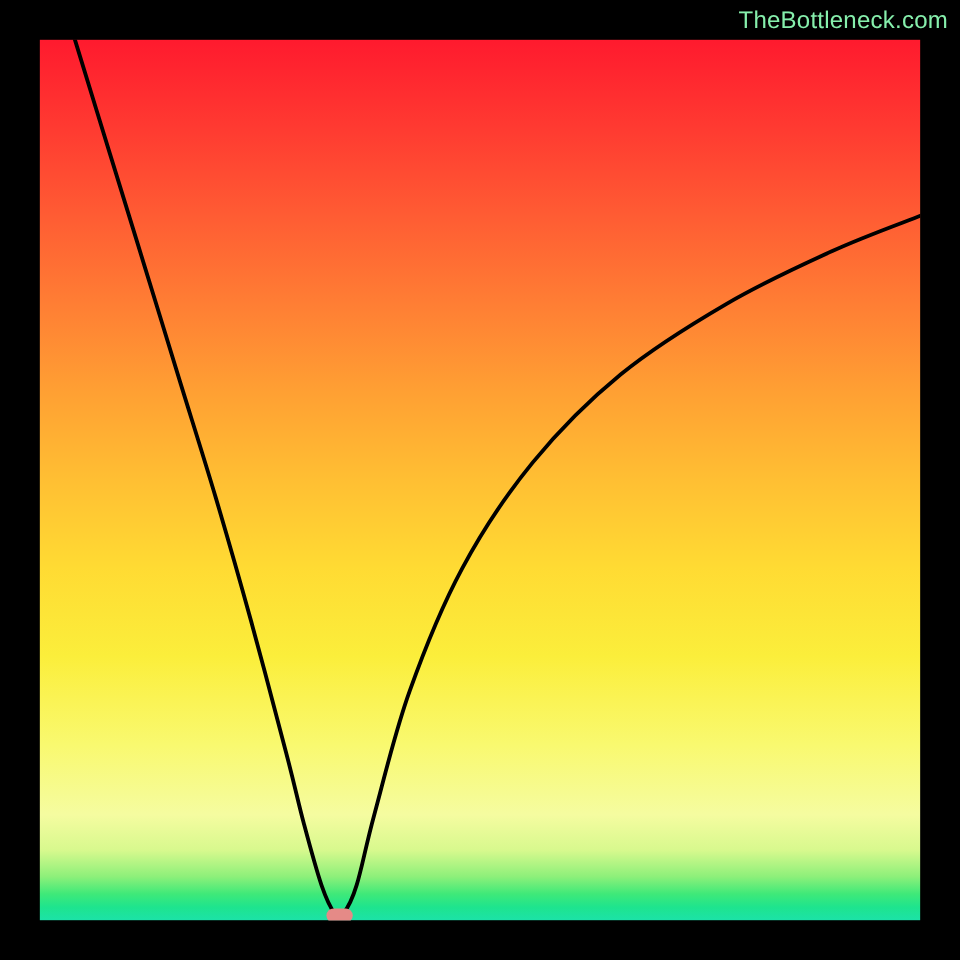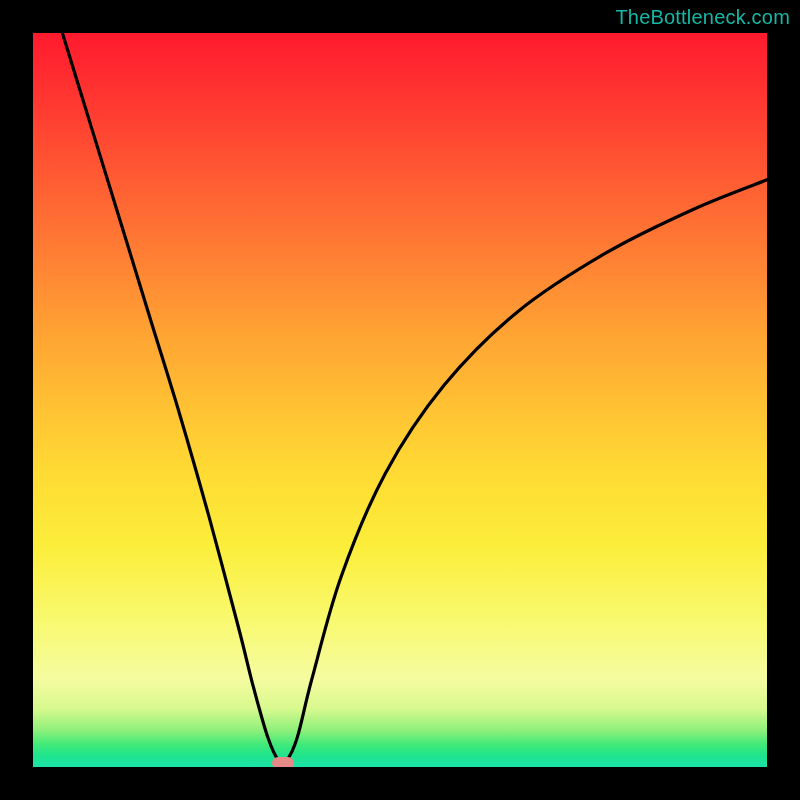--- a/index.html
+++ b/index.html
@@ -65,21 +65,21 @@
     width: 22px;
     height: 12px;
     border-radius: 6px;
     background: #e58a87;
     transform: translate(-50%, -50%);
   }
   .watermark {
     position: absolute;
     top: 6px;
     right: 10px;
-    color: #14b8a6;
+    color: #86efac;
     font-size: 20px;
     letter-spacing: 0.2px;
     font-weight: 500;
     user-select: none;
   }
 </style>
 </head>
 <body>
 
 <div class="frame">

